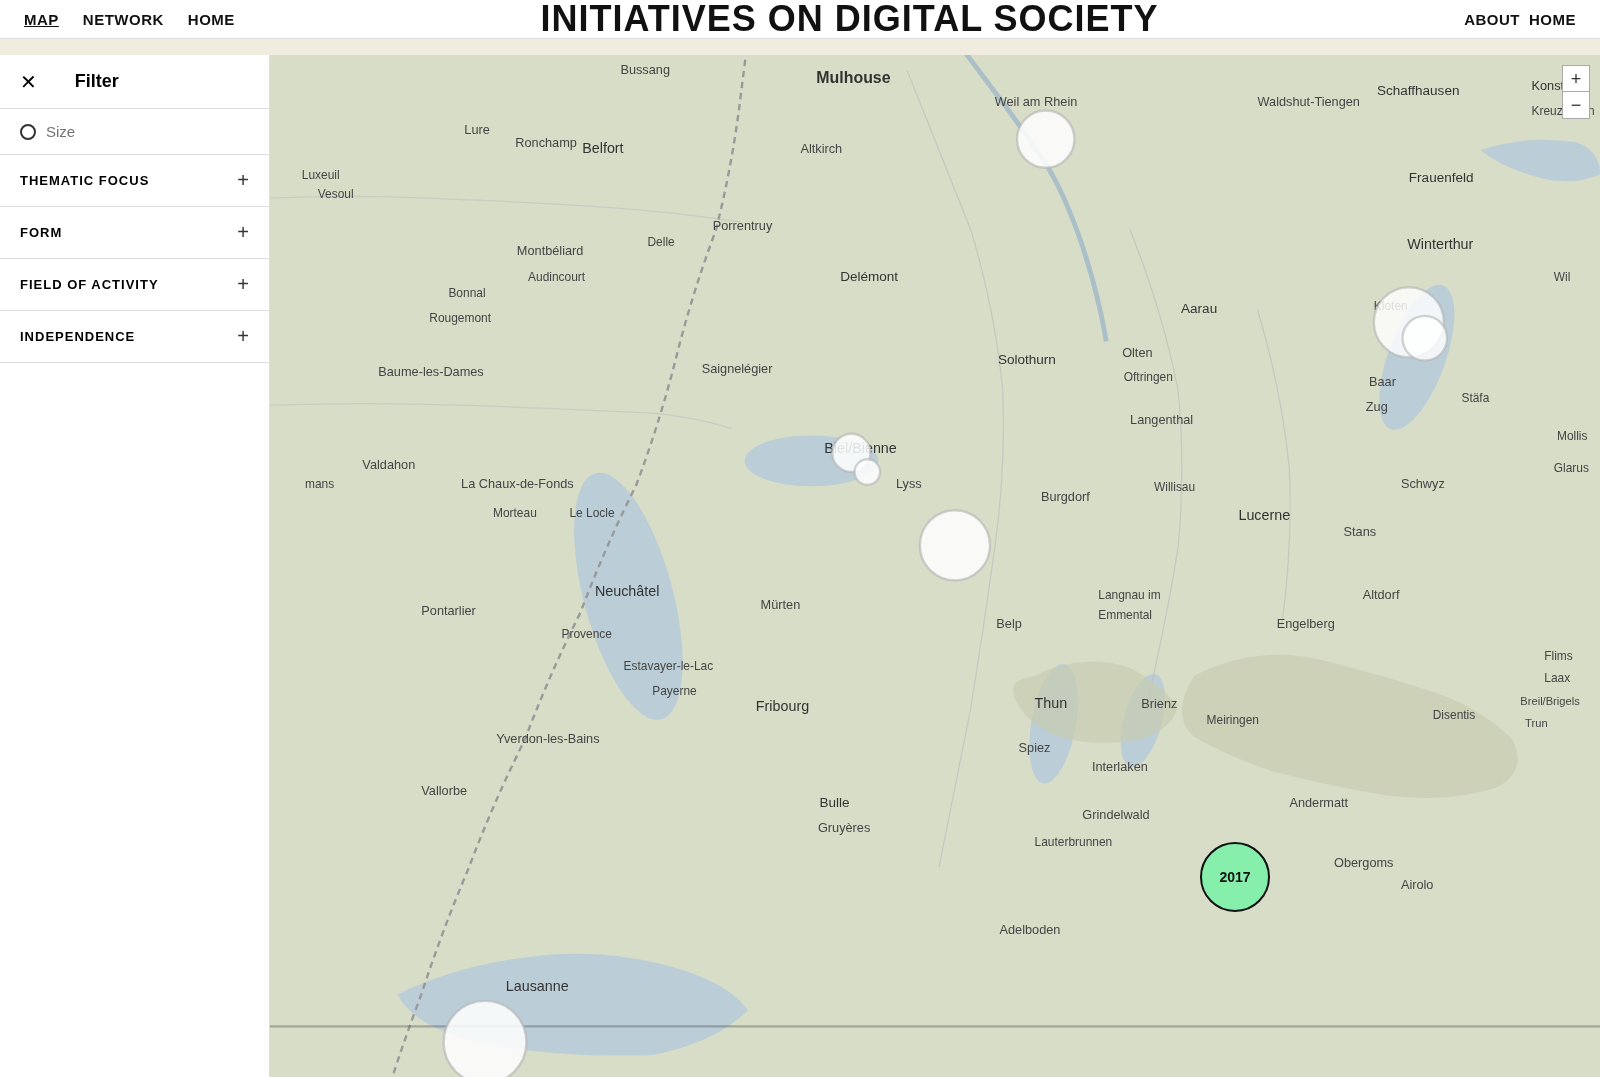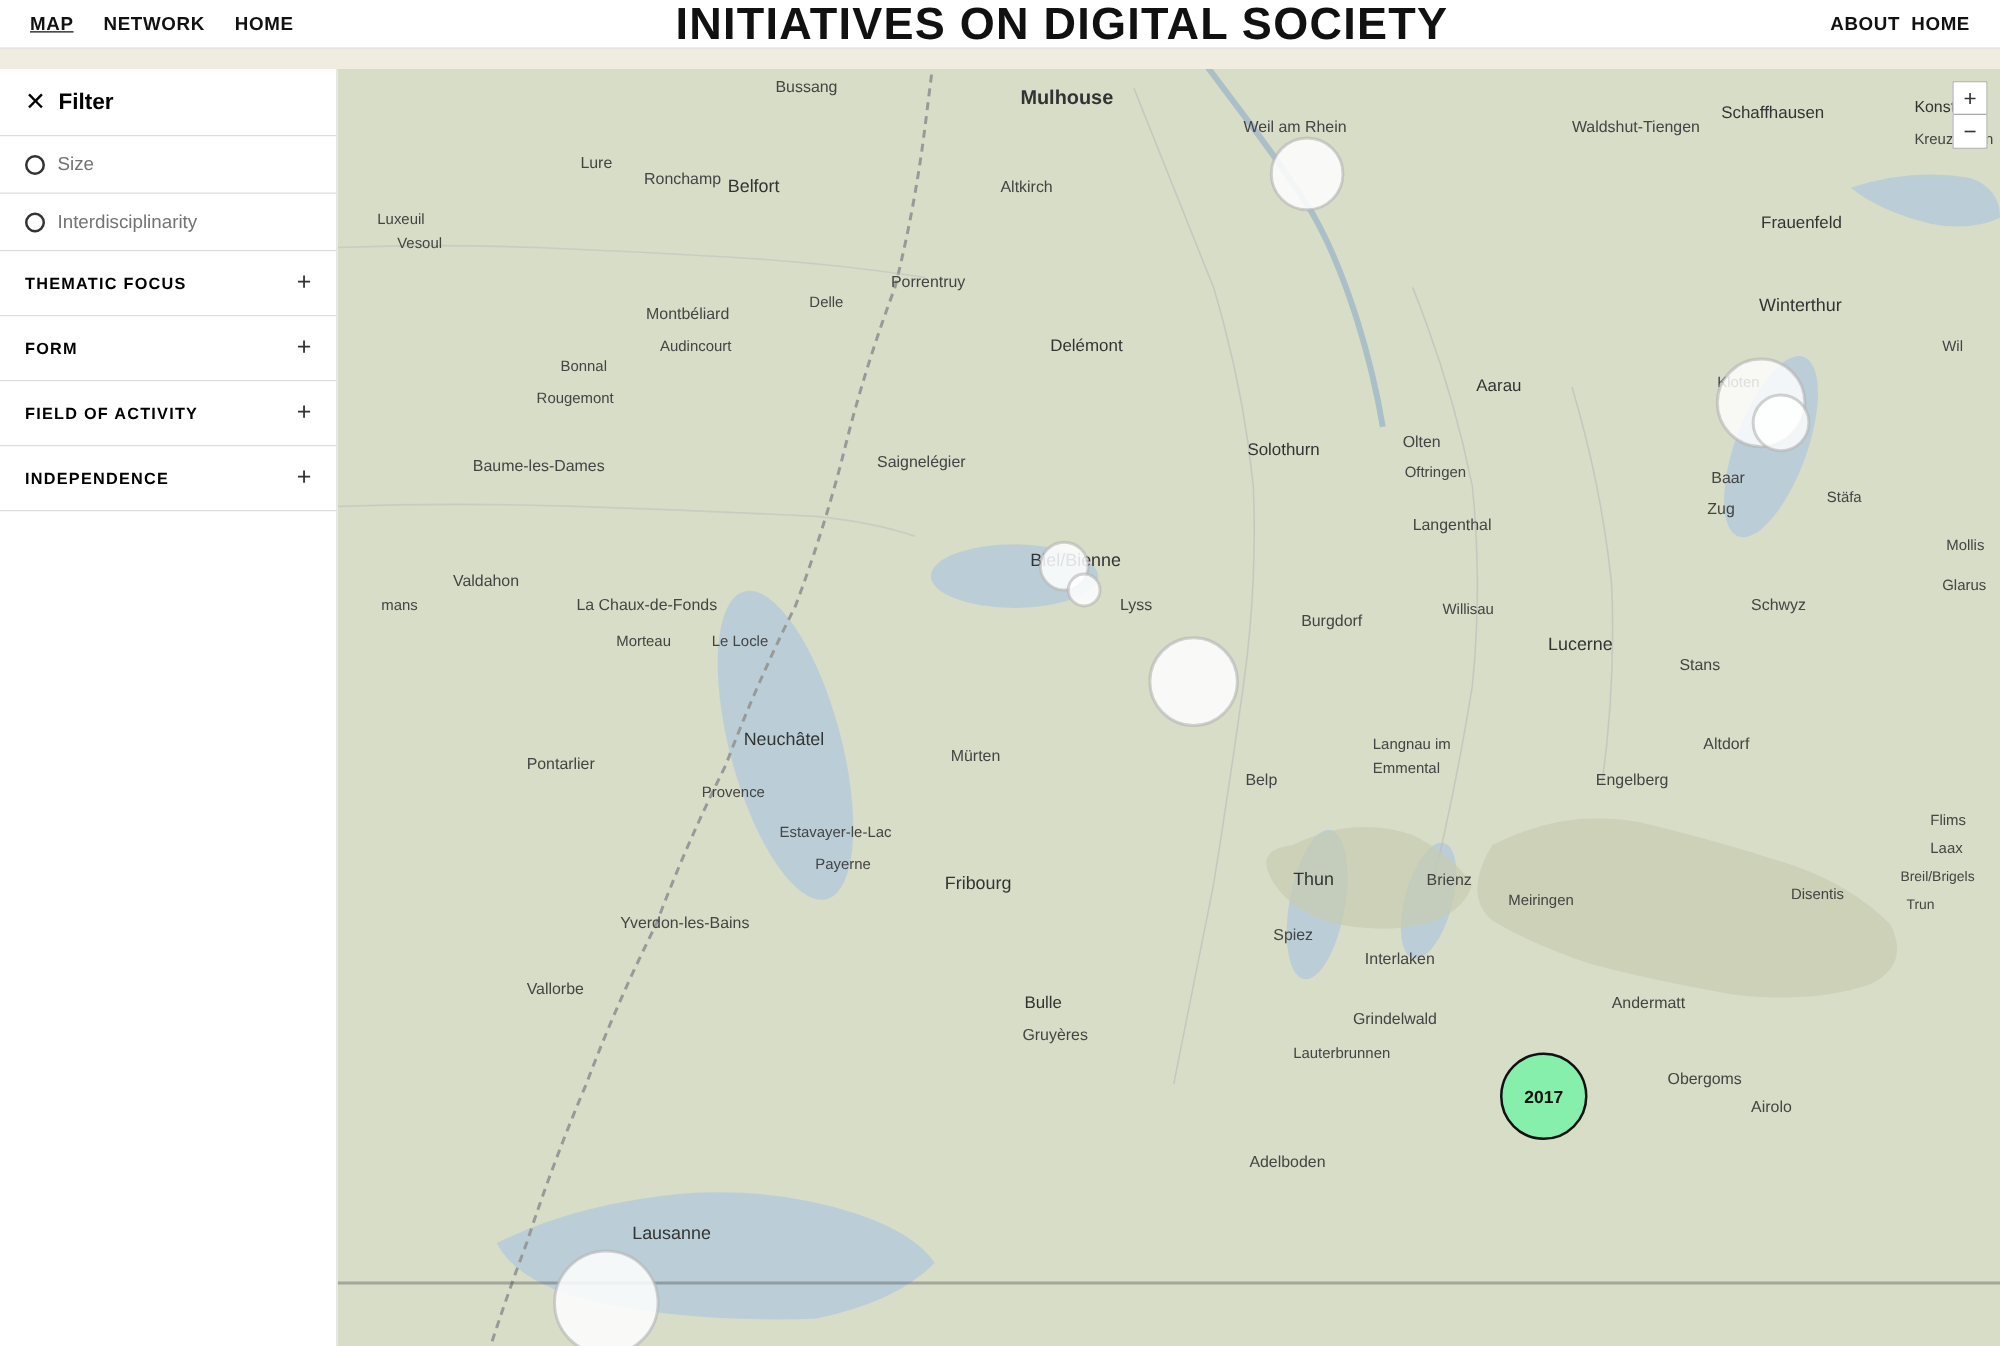--- a/index.html
+++ b/index.html
@@ -32,21 +32,21 @@
       position: fixed; top: 55px; left: 0; width: 270px; height: calc(100% - 55px);
       background: white; z-index: 50; border-right: 1px solid #ddd;
     }
     .filter-header {
       display: flex; align-items: center; gap: 10px;
       padding: 16px 20px; border-bottom: 1px solid #ddd;
     }
     .close-icon {
       font-size: 20px; font-weight: 300; cursor: pointer; line-height: 1;
     }
-    .filter-label { font-size: 18px; font-weight: 600; }
+    .filter-label { font-size: 18px; font-weight: 600; margin-left: 28px; }
     .filter-section {
       padding: 14px 20px; border-bottom: 1px solid #ddd;
       display: flex; align-items: center; gap: 10px; cursor: pointer;
     }
     .radio-icon {
       width: 16px; height: 16px; border-radius: 50%; border: 2px solid #333;
       display: inline-block; flex-shrink: 0;
     }
     .filter-section-label { font-size: 15px; color: #737373; }
     .filter-category {
@@ -103,24 +103,20 @@
 </div>
 
 <div class="sidebar">
   <div class="filter-header">
     <span class="close-icon">✕</span>
     <span class="filter-label">Filter</span>
   </div>
   <div class="filter-section">
     <span class="radio-icon"></span>
     <span class="filter-section-label">Size</span>
-  </div>
-  <div class="filter-section">
-    <span class="radio-icon"></span>
-    <span class="filter-section-label">Interdisciplinarity</span>
   </div>
   <div class="filter-category">
     <span class="filter-category-label">THEMATIC FOCUS</span>
     <span class="plus-icon">+</span>
   </div>
   <div class="filter-category">
     <span class="filter-category-label">FORM</span>
     <span class="plus-icon">+</span>
   </div>
   <div class="filter-category">

